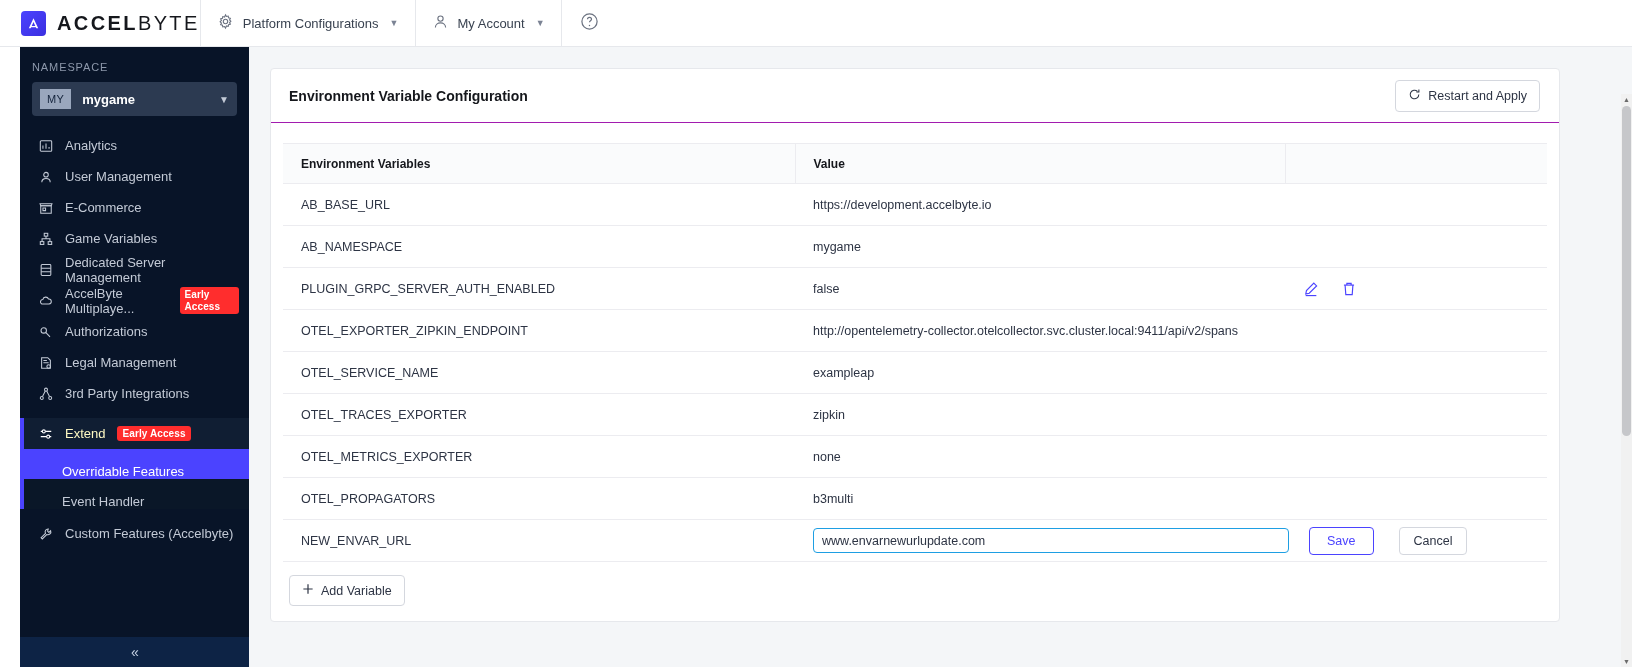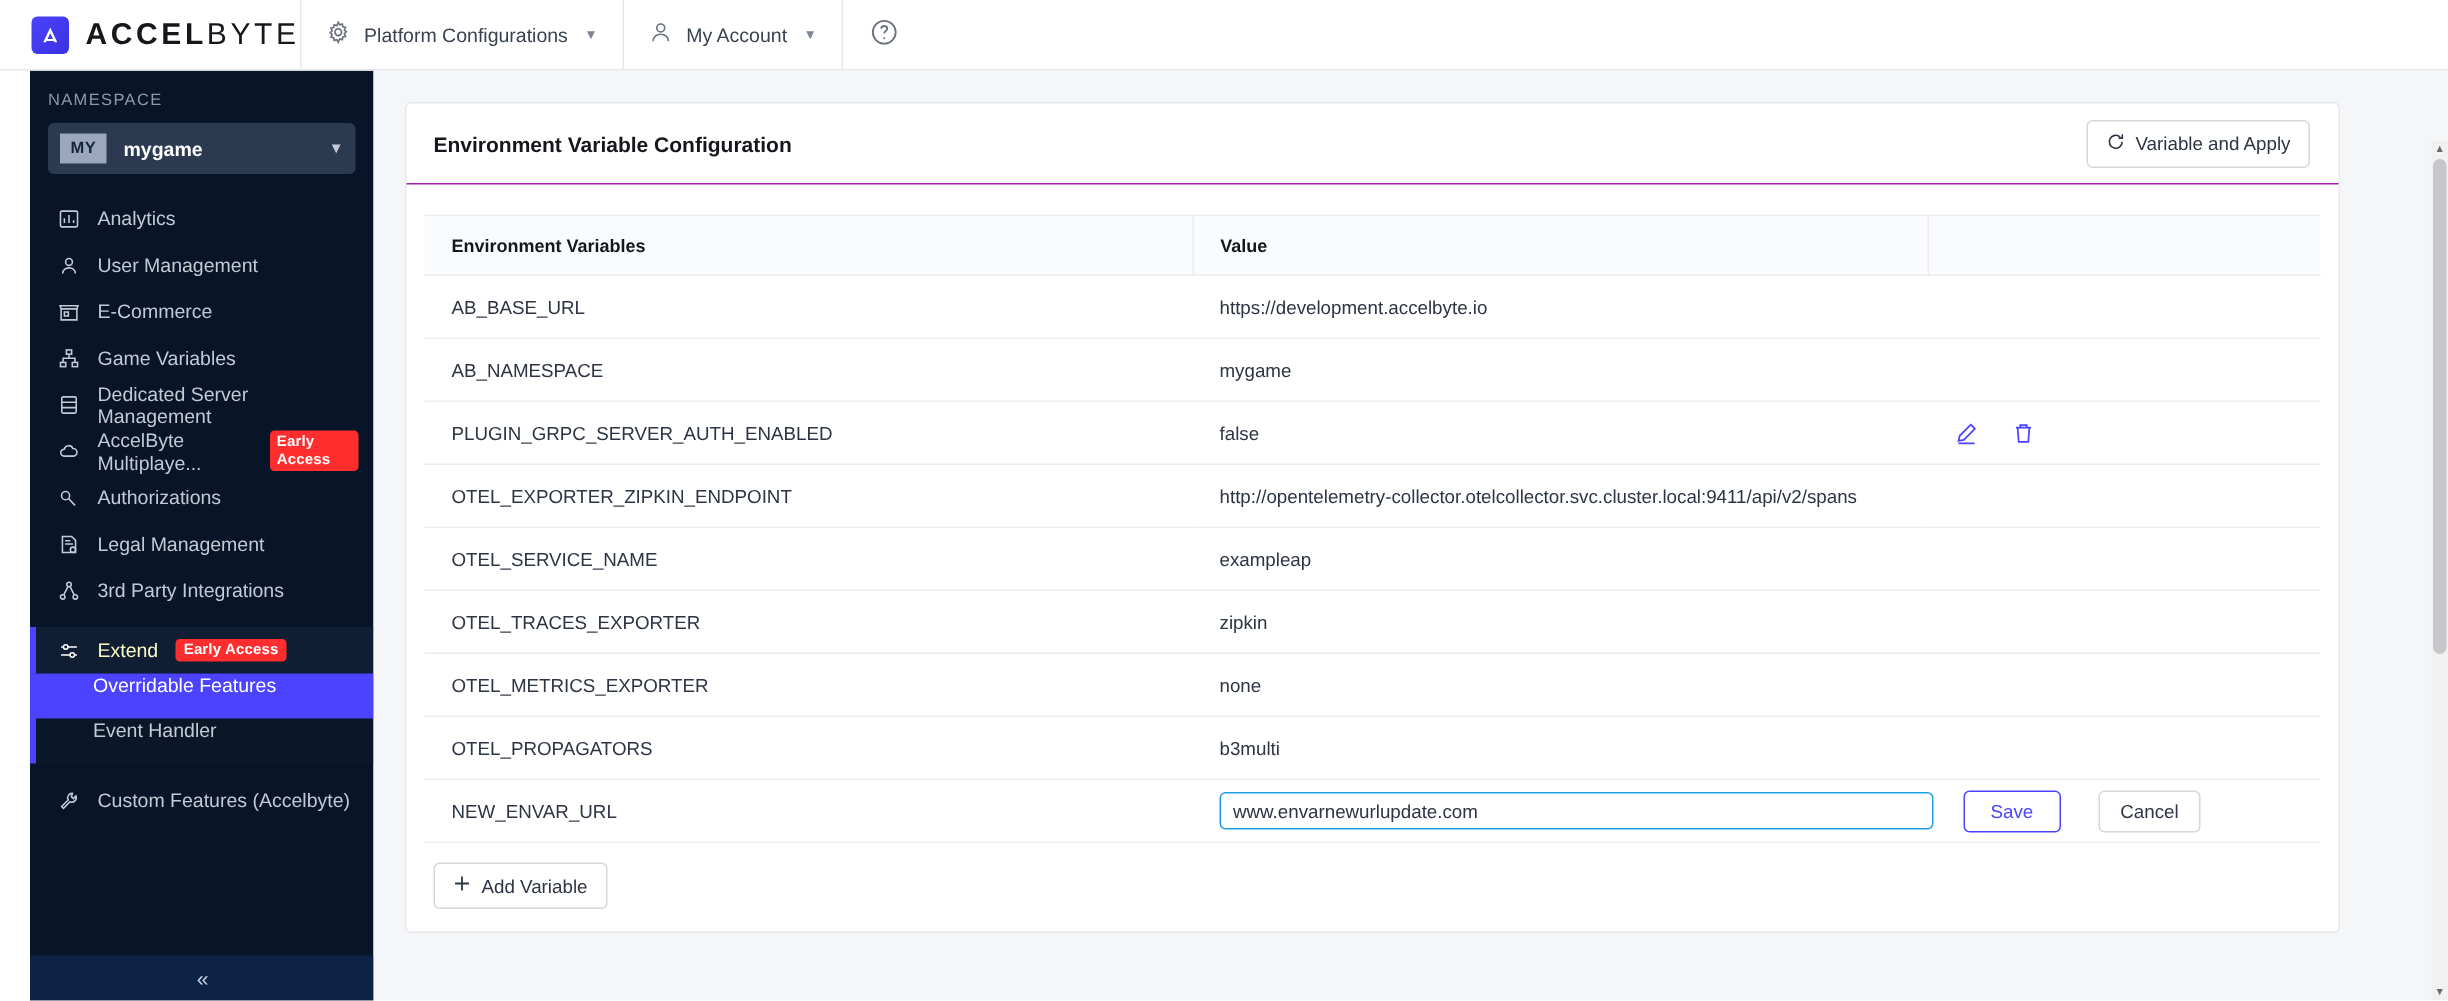--- a/index.html
+++ b/index.html
@@ -43,21 +43,21 @@
     display:flex; flex-direction:column; position:relative;
   }
   .ns-label {
     font-size:11px; letter-spacing:0.9px; color:#8d98ab; padding:14px 0 9px 12px;
   }
   .ns-box {
     margin:0 12px 14px 12px; height:34px; background:#2c3a51; border-radius:4px;
     display:flex; align-items:center; padding:0 8px; cursor:pointer;
   }
   .ns-badge {
-    background:#9aa7bd; color:#15243c; font-size:11px; font-weight:700;
+    background:#9aa7bd; color:#15243c; font-size:11px; font-weight:400;
     border-radius:0; padding:4px 7px; letter-spacing:0.4px;
   }
   .ns-name { font-size:13px; font-weight:700; color:#fff; margin-left:11px; flex:1; }
   .ns-chev { font-size:10px; color:#c3cad6; }
 
   .nav { flex:1; overflow:hidden; }
   .nav-item {
     height:31px; display:flex; align-items:center; gap:12px;
     padding:0 10px 0 18px; font-size:13px; color:#c3cad6; cursor:pointer;
     position:relative;
@@ -71,21 +71,21 @@
   .badge-ea {
     background:#ff2d2d; color:#fff; font-size:10px; font-weight:700;
     border-radius:3px; padding:2px 5px; letter-spacing:0.1px; line-height:1.15;
   }
   .nav-spacer { height:9px; }
   .subnav { background:#0a1728; position:relative; }
   .subnav::before {
     content:""; position:absolute; left:0; top:0; bottom:0; width:4px; background:#4b43ff;
   }
   .sub-item {
-    height:30px; display:flex; align-items:flex-start; padding-left:42px;
+    height:30px; display:flex; align-items:flex-end; padding-left:42px;
     font-size:13px; color:#c3cad6; cursor:pointer;
   }
   .sub-item.active { background:#4b43ff; color:#fff; }
   .collapse-bar {
     height:30px; background:#0d2345; display:flex; align-items:center; justify-content:center;
     color:#c6d2e4; font-size:14px; cursor:pointer; letter-spacing:-1px;
   }
 
   
   .main {
@@ -352,21 +352,21 @@
 
         <div class="card-head">
           <div class="card-title">Environment Variable Configuration</div>
           <button class="btn">
             <span>
               <svg width="13" height="13" viewBox="0 0 16 16" fill="none" stroke="#2d3444" stroke-width="1.3">
                   <path d="M13.3 8a5.3 5.3 0 1 1-1.7-3.9"></path>
                   <path d="M13.4 1.9v3.1h-3.1"></path>
                 </svg>
             </span>
-            <span>Variable and Apply</span>
+            <span>Restart and Apply</span>
           </button>
         </div>
 
         <div class="card-body">
           <table class="envtable">
             <thead>
               <tr>
                 <th class="c1">Environment Variables</th>
                 <th class="c2">Value</th>
                 <th class="c3"></th>

